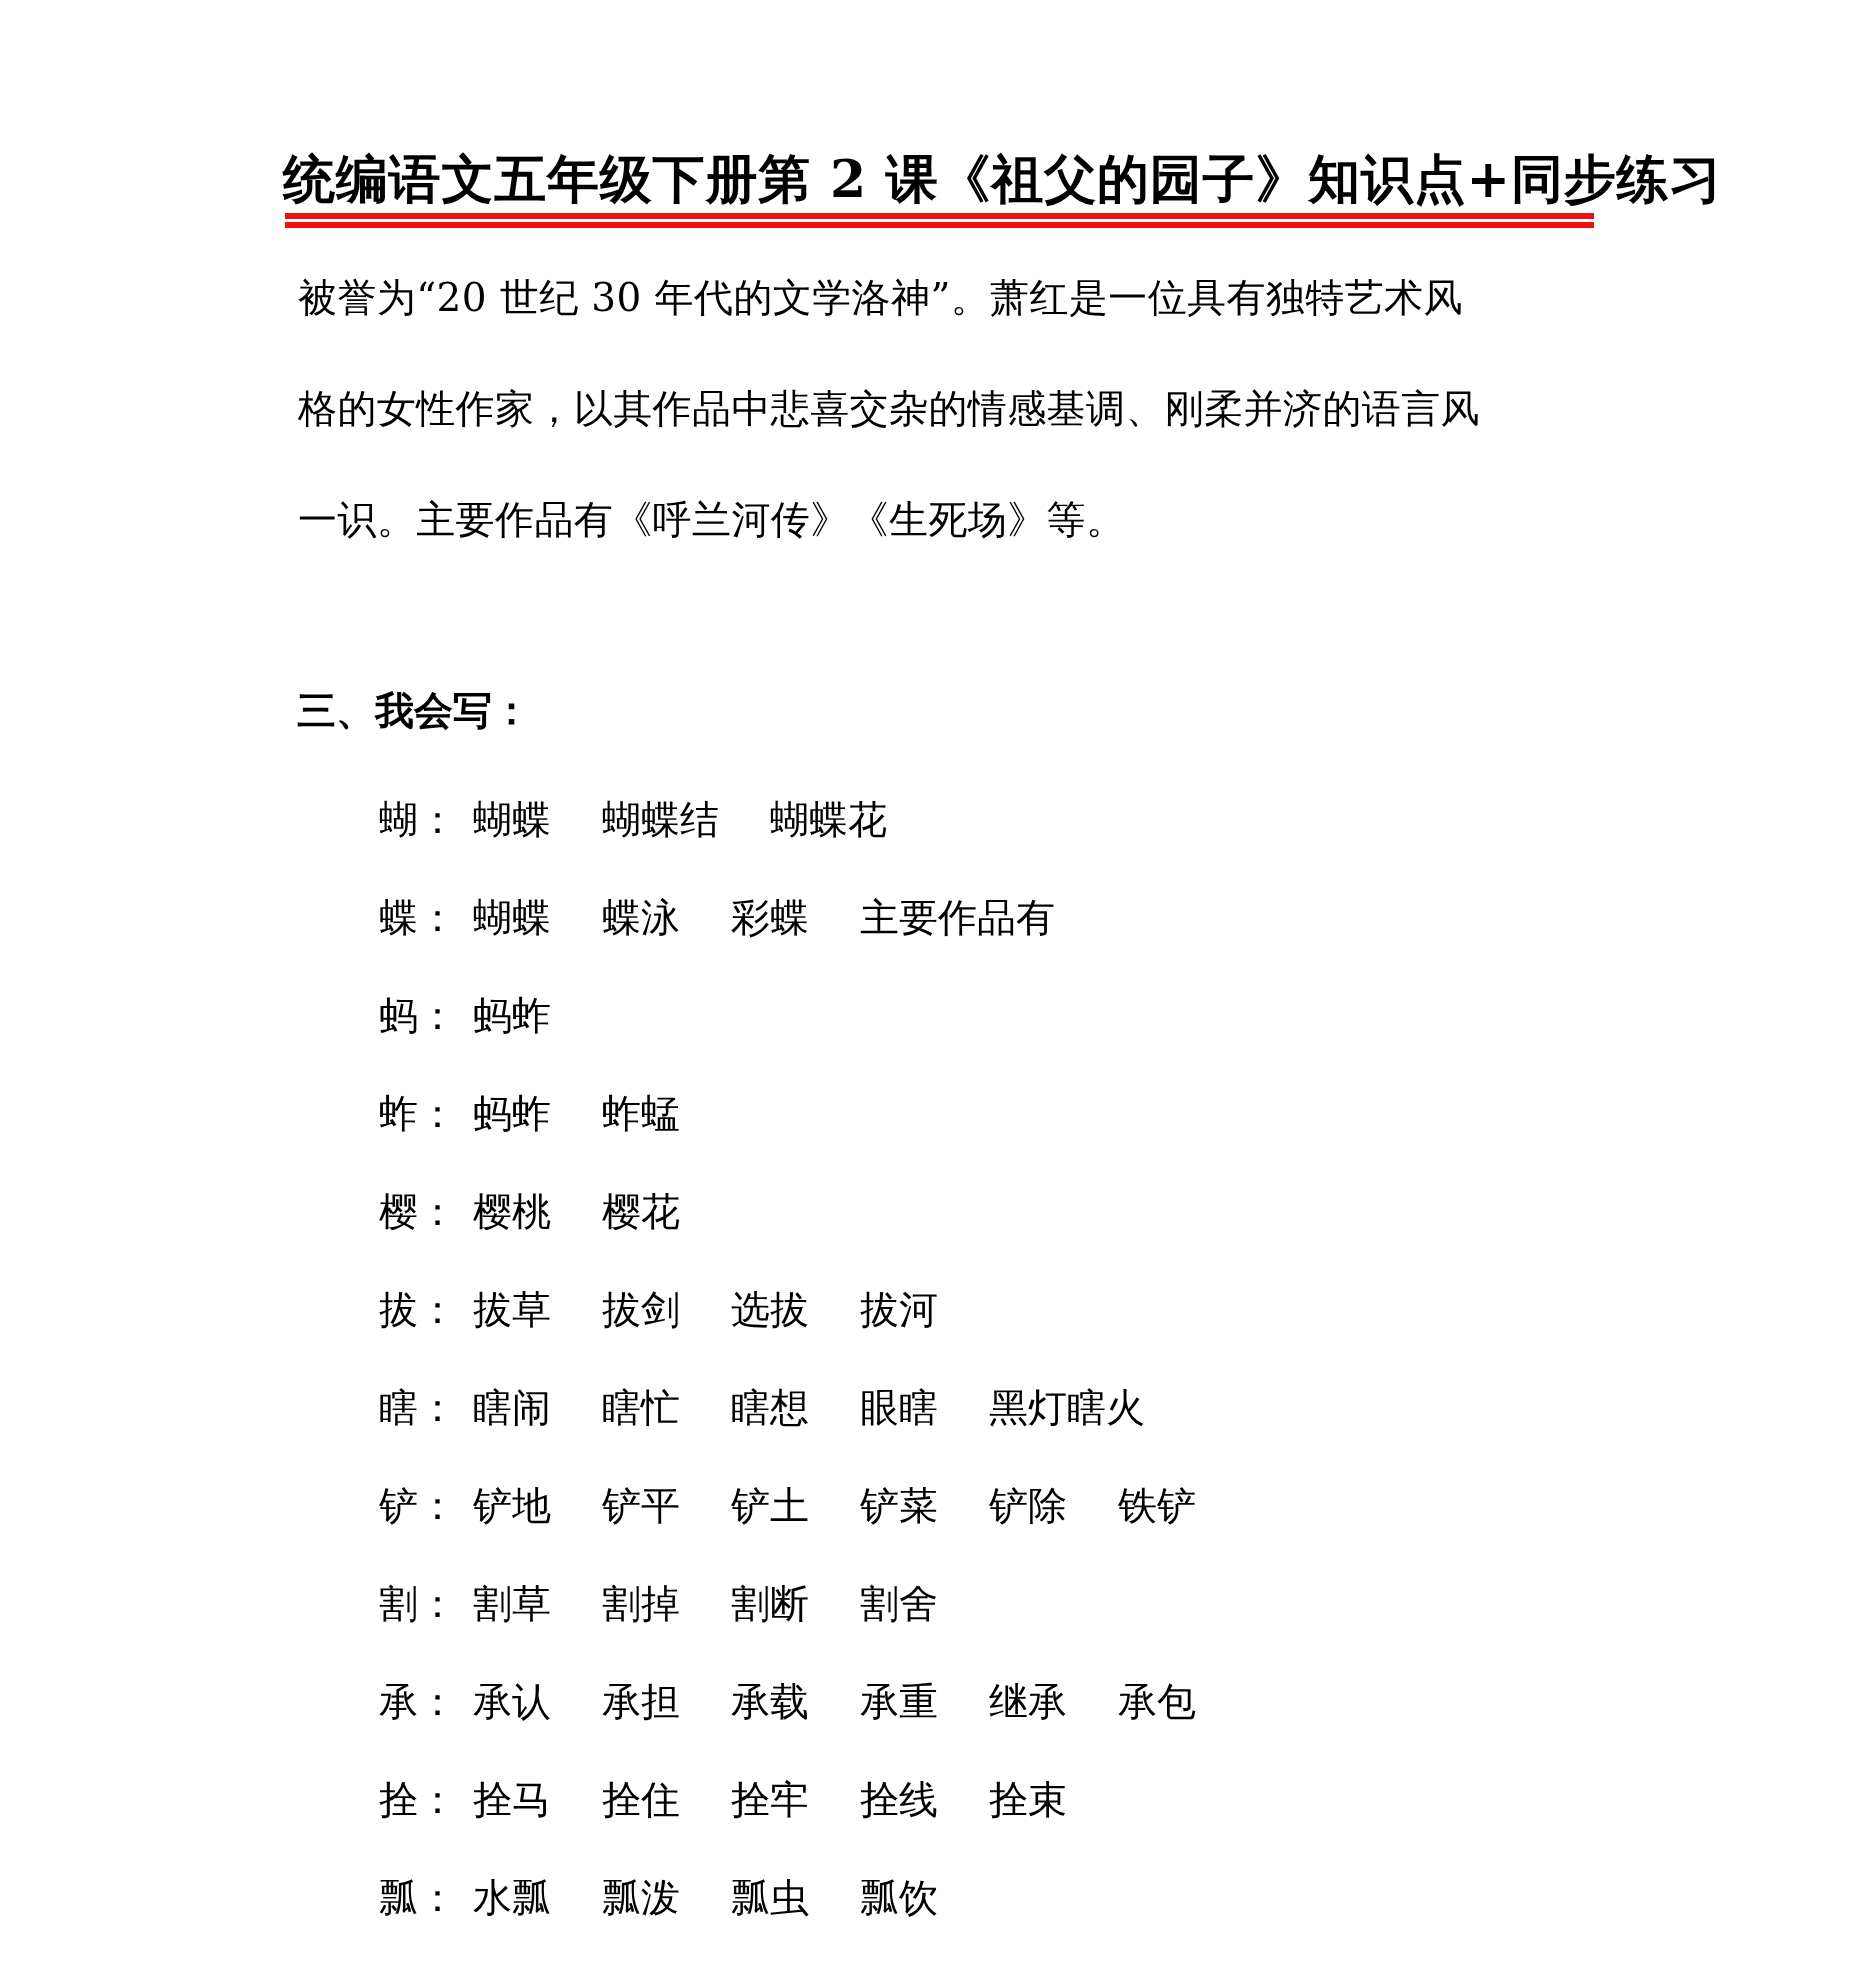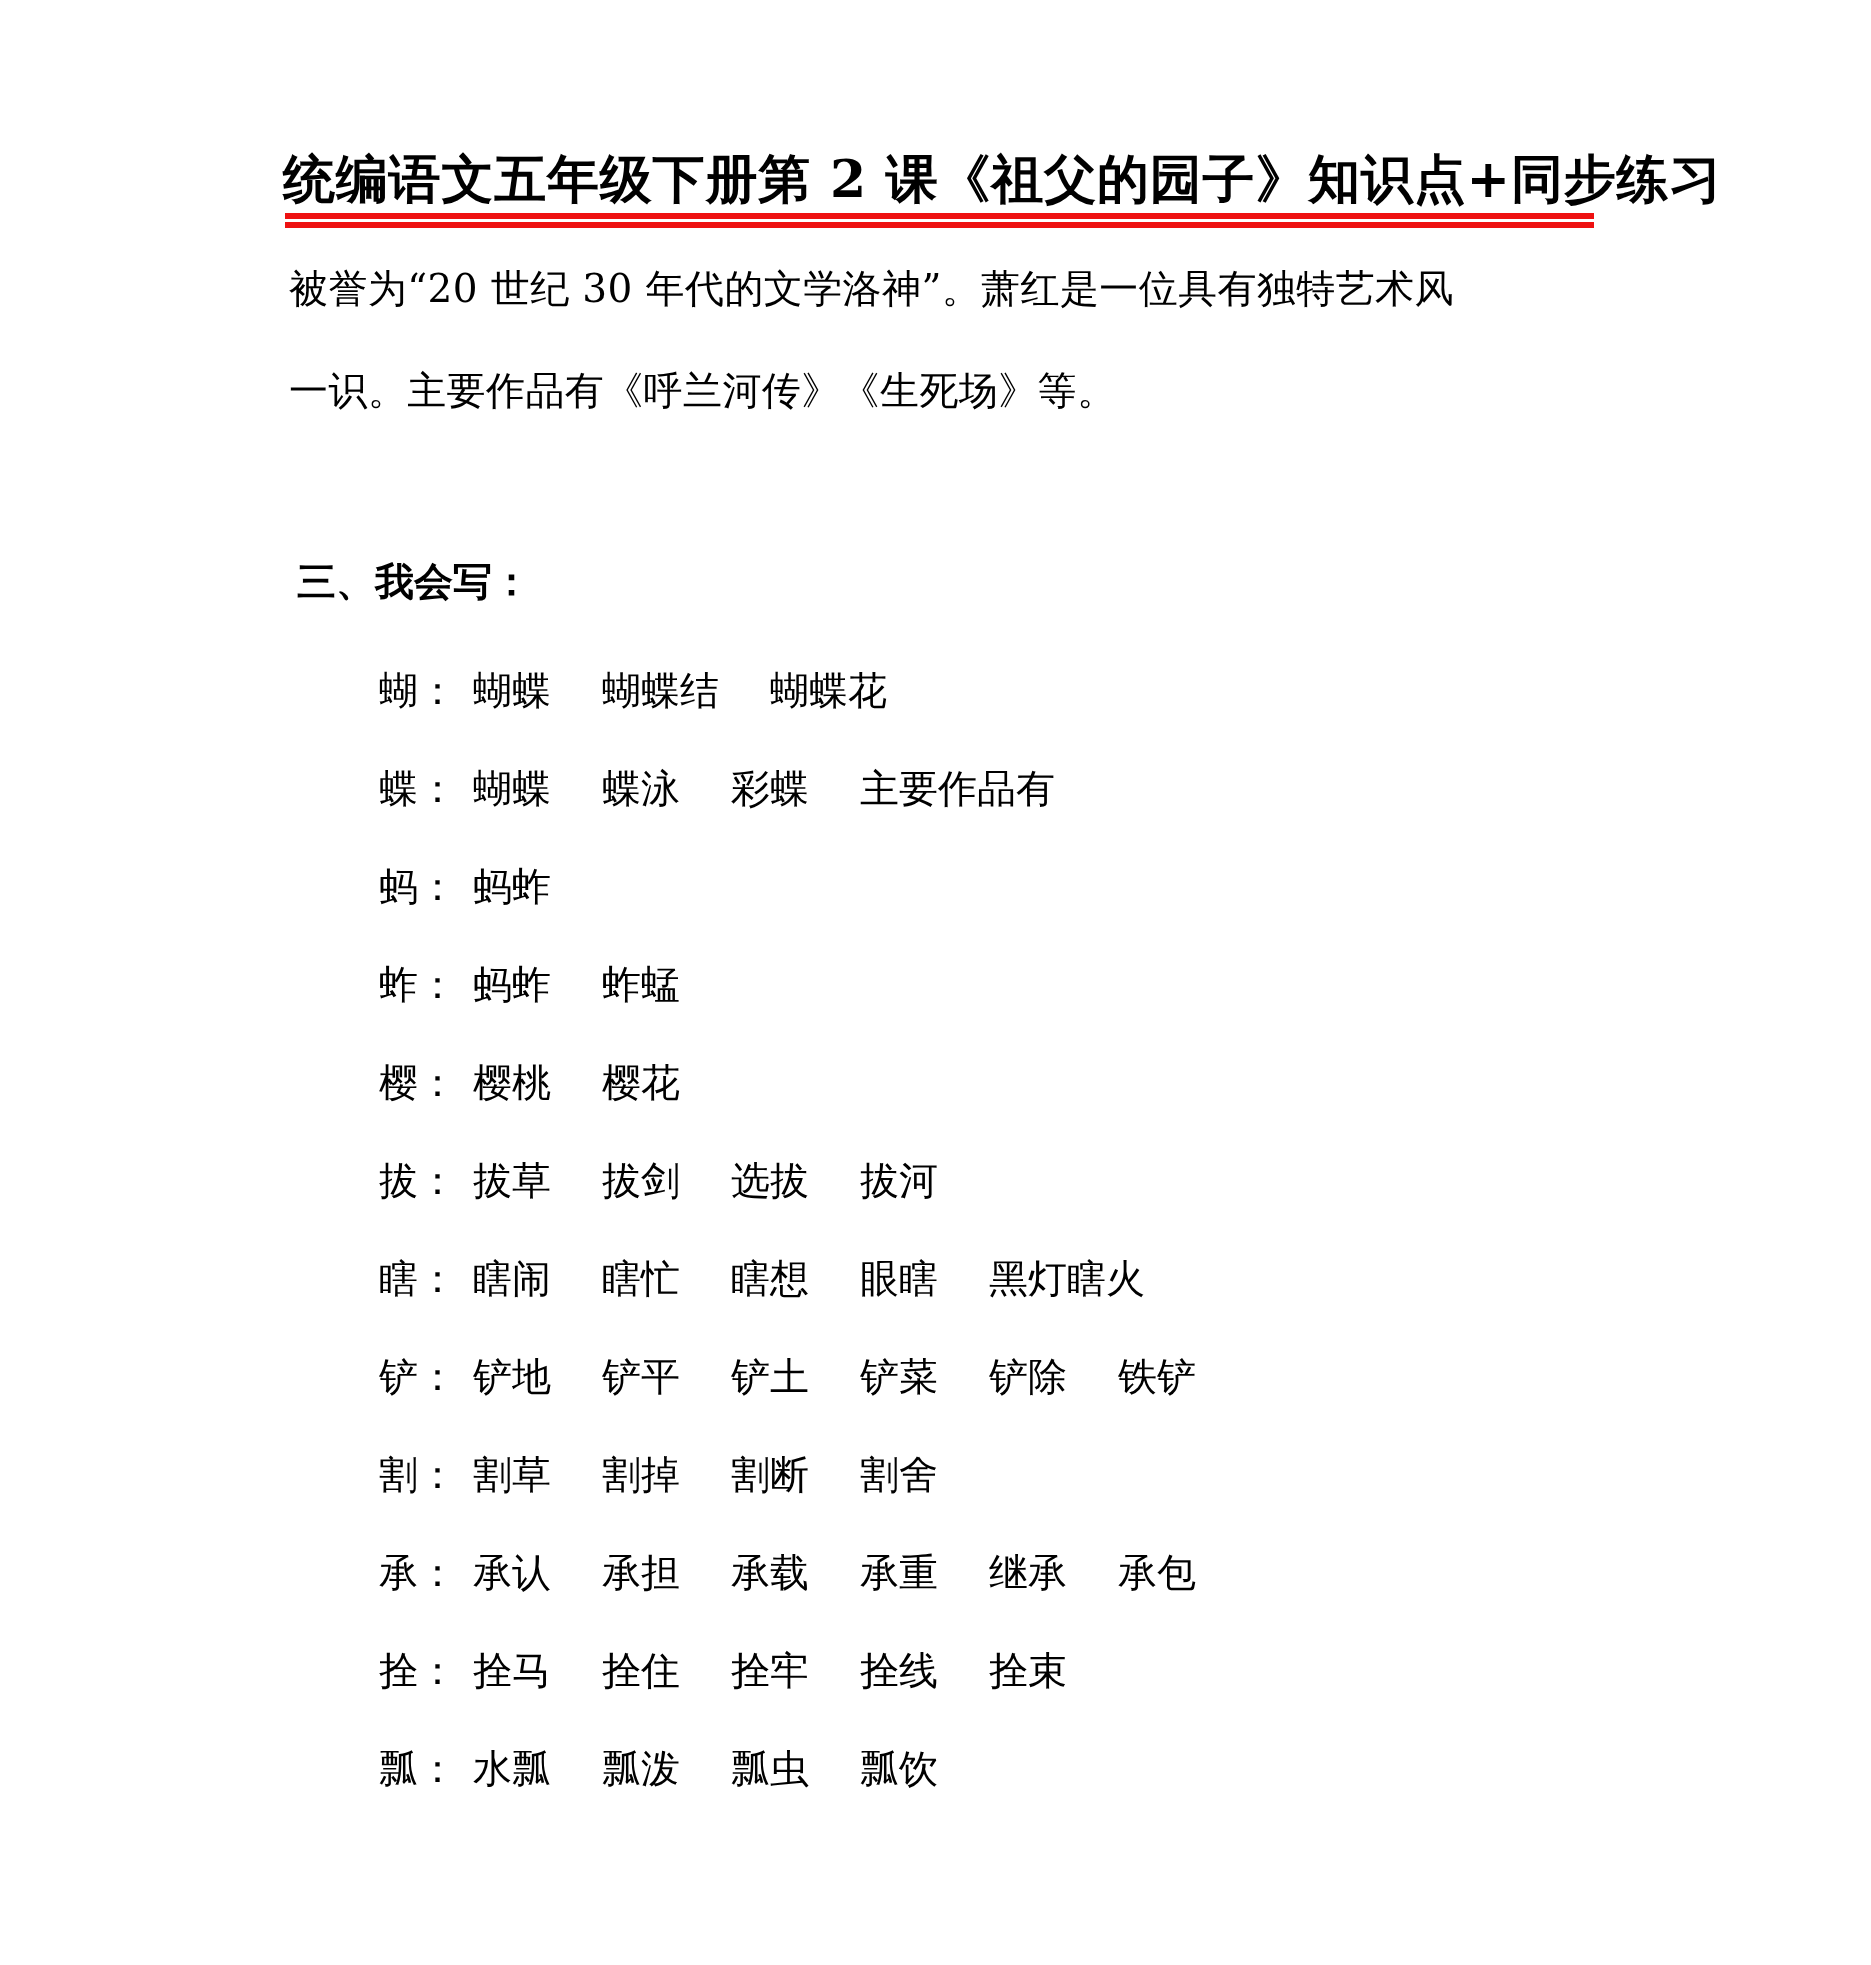--- a/index.html
+++ b/index.html
@@ -15,21 +15,21 @@
       font-size: 52px; font-weight: bold; line-height: 59px;
       letter-spacing: 0.8px; white-space: nowrap;
     }
     .rule { height: 6.3px; background: #ee1111; margin-left: 1.6px; margin-right: 1.6px; }
     .rule.r1 { margin-top: 4.7px; }
     .rule.r2 { margin-top: 3.1px; }
     .content {
       position: absolute; left: 285px; top: 236px; width: 1313px;
       font-size: 39px;
     }
-    .para { line-height: 98px; margin: 4px; text-align: justify; text-align-last: left; letter-spacing: 0.4px; }
+    .para { line-height: 98px; margin: 13px; text-align: justify; text-align-last: left; letter-spacing: 0.4px; }
     .section-heading { font-weight: bold; margin: 12px; line-height: 98px; font-size: 39px; }
     .sec3 { margin-top: 92px; }
     .word-list { margin: 0; padding: 0; list-style: none; }
     .word-row {
       padding-left: 94px; line-height: 98px; height: 98px; white-space: nowrap;
       display: flex; align-items: center;
     }
     .head-char { display: inline-block; }
     .colon { display: inline-block; width: 55px; }
     .word { display: inline-block; margin-right: 51px; }
@@ -39,20 +39,21 @@
 
 <div class="page-header">
   <div class="page-title">统编语文五年级下册第 2 课《祖父的园子》知识点+同步练习</div>
   <div class="rule r1"></div>
   <div class="rule r2"></div>
 </div>
 
 <div class="content">
   <div>
     <p class="para">被誉为“20 世纪 30 年代的文学洛神”。萧红是一位具有独特艺术风</p>
+    <p class="para">格的女性作家，以其作品中悲喜交杂的情感基调、刚柔并济的语言风</p>
     <p class="para">一识。主要作品有《呼兰河传》《生死场》等。</p>
   </div>
 
   <h2 class="section-heading sec3">三、我会写：</h2>
   <ul class="word-list" id="word-list">
       <li class="word-row">
         <span class="head-char">蝴</span>
         <span class="colon">：</span>
         <span class="word">蝴蝶</span>
         <span class="word">蝴蝶结</span>

